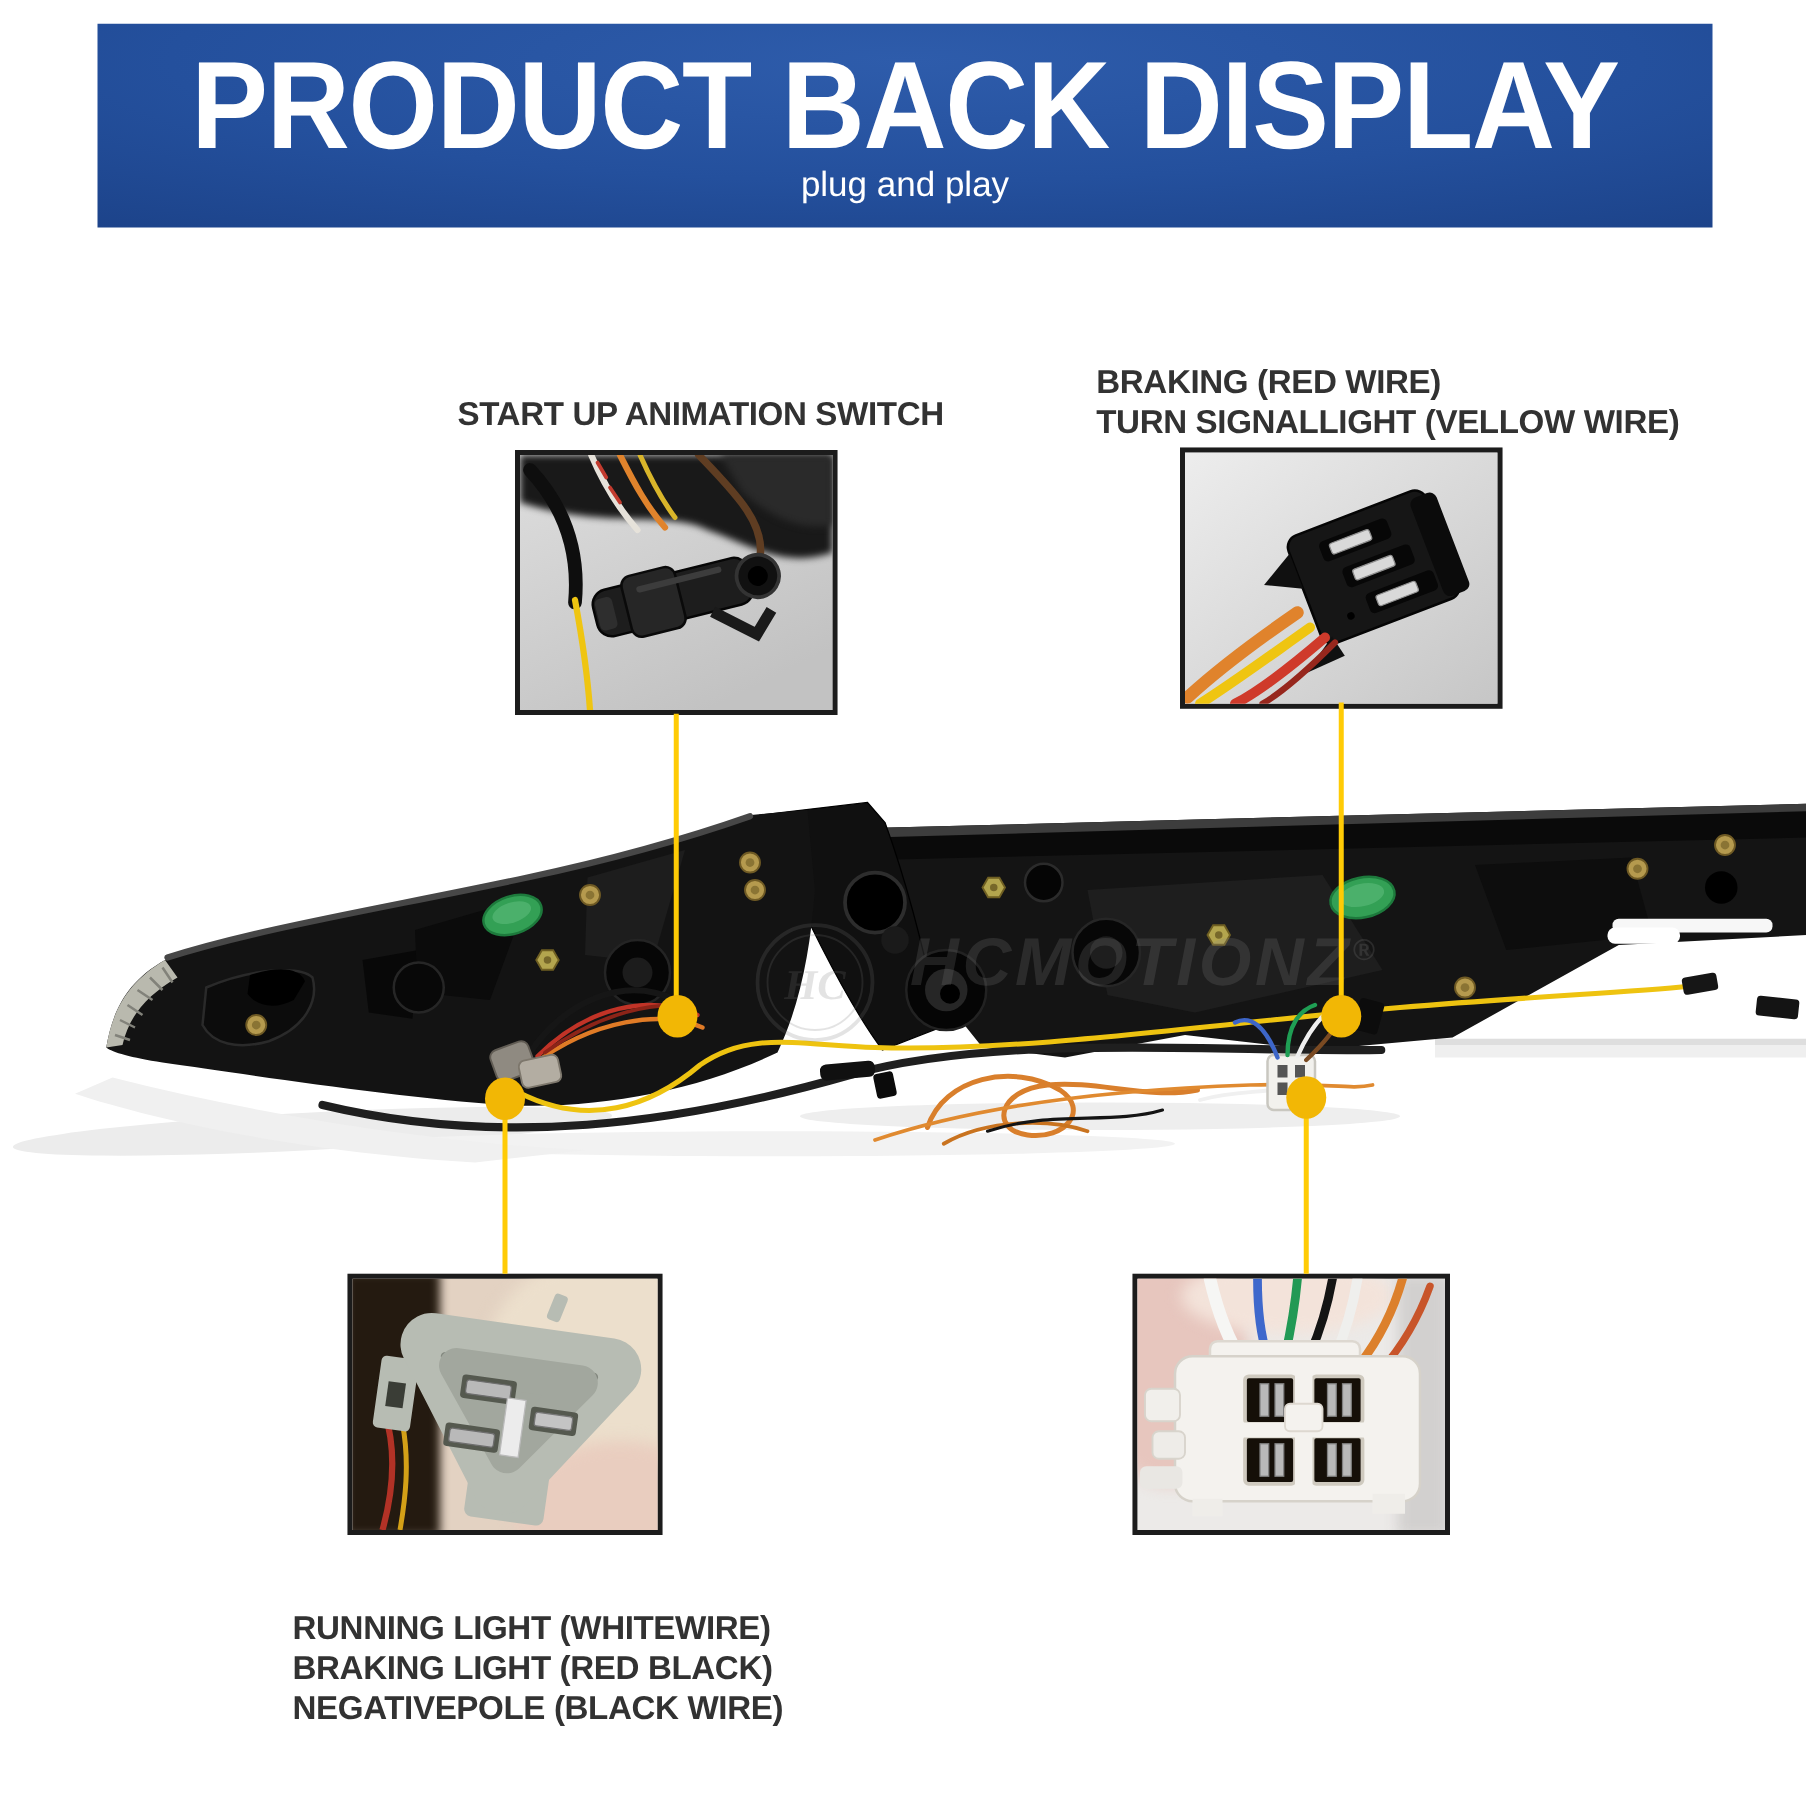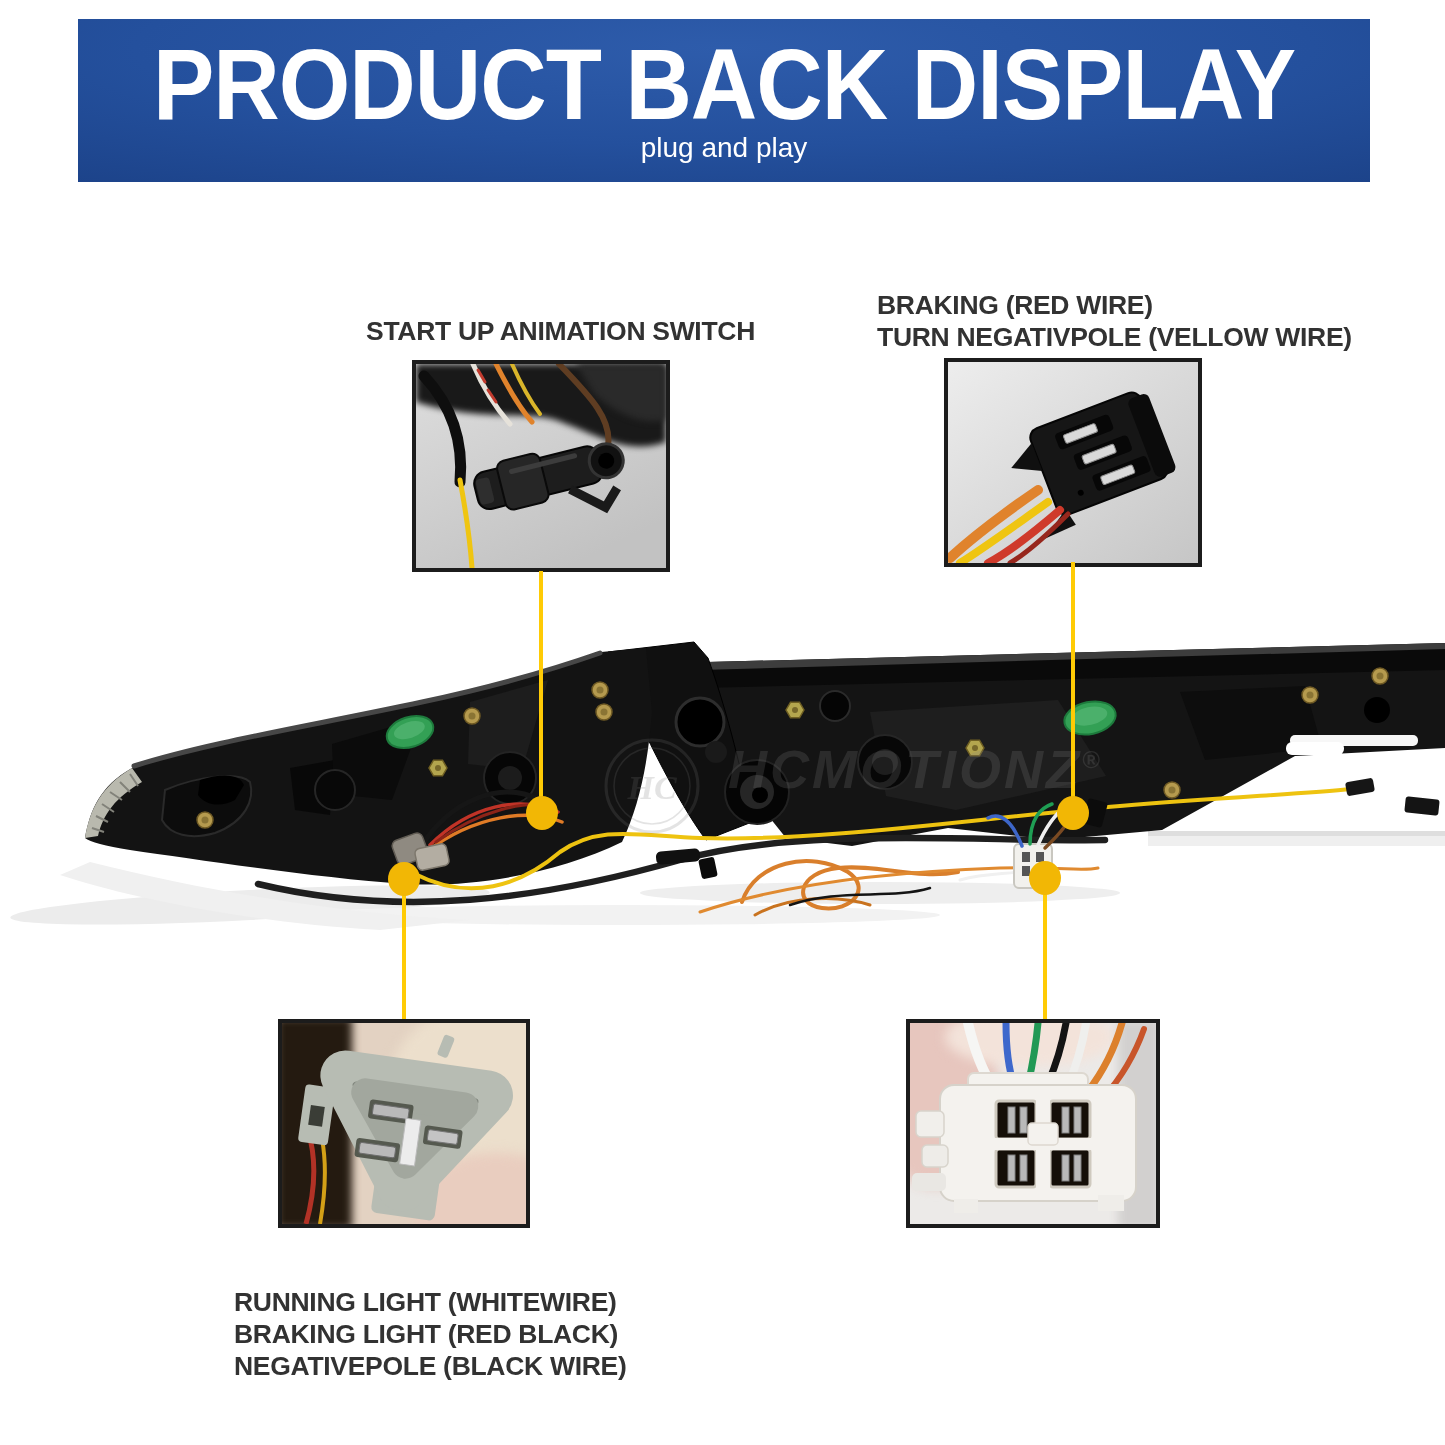--- a/index.html
+++ b/index.html
@@ -313,21 +313,21 @@
   <div class="vline line-d"></div>
   <div class="dot dot-a"></div>
   <div class="dot dot-b"></div>
   <div class="dot dot-c"></div>
   <div class="dot dot-d"></div>
 
   <div class="callout-text ct-topleft">START UP ANIMATION SWITCH</div>
 
   <div class="callout-text ct-topright">
     <div>BRAKING (RED WIRE)</div>
-    <div>TURN NEGATIVPOLE (VELLOW WIRE)</div>
+    <div>TURN SIGNALLIGHT (VELLOW WIRE)</div>
   </div>
 
   <div class="callout-text ct-bottomleft">
     <div>RUNNING LIGHT (WHITEWIRE)</div>
     <div>BRAKING LIGHT (RED BLACK)</div>
     <div>NEGATIVEPOLE (BLACK WIRE)</div>
   </div>
 
 
 </div>

